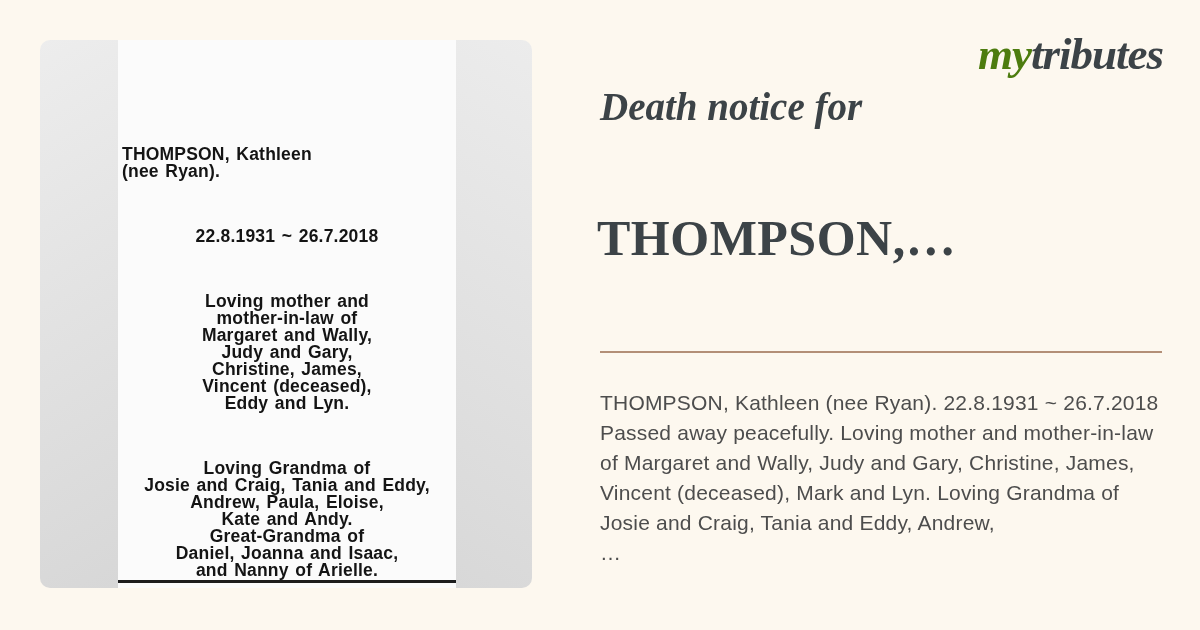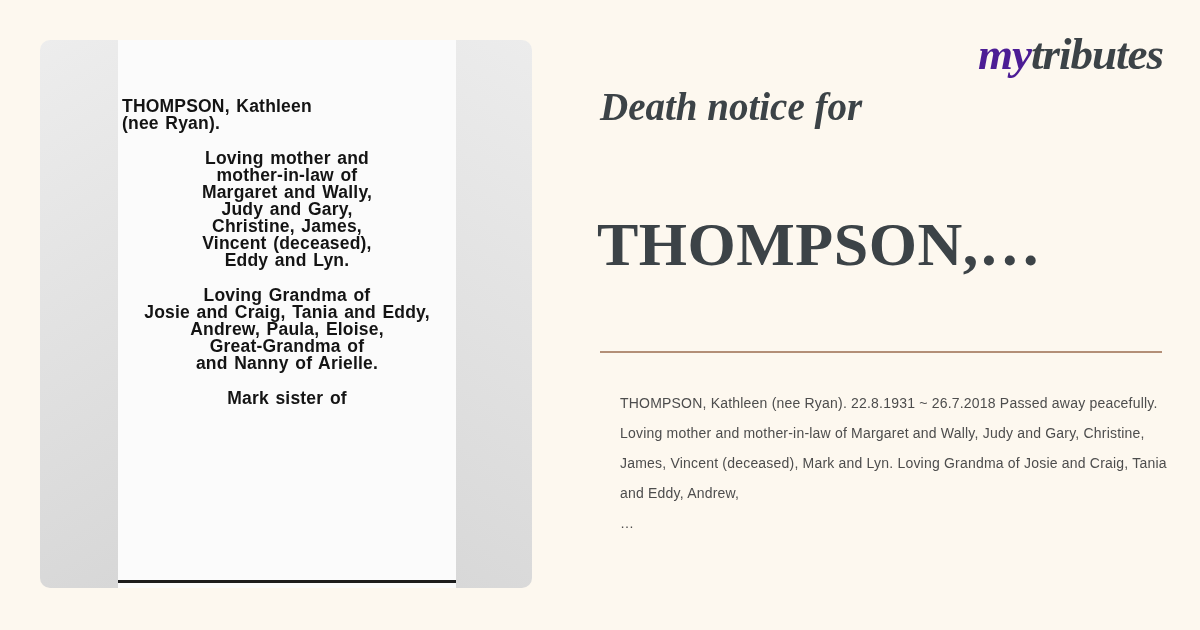--- a/index.html
+++ b/index.html
@@ -33,21 +33,21 @@
     padding: 58px 4px 0 4px;
     font-family: "Liberation Sans", sans-serif;
     font-weight: bold;
     color: #141414;
     font-size: 17.5px;
     line-height: 17px;
     letter-spacing: 0.2px;
     word-spacing: 1.5px;
     text-align: center;
   }
-  .notice .group { margin-bottom: 18px; }
+  .notice .group { margin-bottom: 18px; margin-top: 48px; }
   .notice .group.left { text-align: left; }
   .notice-rule {
     position: absolute; left: 0; right: 0; bottom: 5px;
     border-top: 3px solid #1d1d1d;
   }
 
   
   .logo {
     position: absolute; top: 32px; right: 37px;
     font-family: "Liberation Serif", serif;
@@ -58,78 +58,82 @@
   .eyebrow {
     position: absolute; left: 600px; top: 86px;
     font-family: "Liberation Serif", serif;
     font-style: italic; font-weight: 600;
     font-size: 39px; color: #3C4347;
     line-height: 1.1;
   }
   .page-title {
     position: absolute; left: 597px; top: 213px;
     font-family: "Liberation Serif", serif;
-    font-weight: 700; font-size: 62px;
+    font-weight: 700; font-size: 50px;
     color: #3C4347; line-height: 1;
     letter-spacing: 0.5px;
   }
   .divider {
     position: absolute; left: 600px; top: 351px;
     width: 562px; height: 0;
     border-top: 2px solid #B38F77;
   }
   .summary {
     position: absolute; left: 600px; top: 388px;
     width: 574px;
-    font-size: 14px; line-height: 30px;
+    font-size: 21px; line-height: 30px;
     color: #4D4D4D;
     letter-spacing: 0.2px;
-    margin-left: 20px;
   }
   .summary .ellipsis { display: block; }
 </style>
 </head>
 <body style="background: rgb(253, 248, 239);">
 
 <div class="canvas">
 
   <div class="clipping-card">
     <div class="strip-left"></div>
     <div class="notice">
 
       <div class="group left">
           <div>THOMPSON, Kathleen</div>
           <div>(nee Ryan).</div>
         </div>
         <div class="group">
+          <div>22.8.1931 ~ 26.7.2018</div>
+        </div>
+        <div class="group">
           <div>Loving mother and</div>
           <div>mother-in-law of</div>
           <div>Margaret and Wally,</div>
           <div>Judy and Gary,</div>
           <div>Christine, James,</div>
           <div>Vincent (deceased),</div>
           <div>Eddy and Lyn.</div>
         </div>
         <div class="group">
           <div>Loving Grandma of</div>
           <div>Josie and Craig, Tania and Eddy,</div>
           <div>Andrew, Paula, Eloise,</div>
+          <div>Kate and Andy.</div>
           <div>Great-Grandma of</div>
+          <div>Daniel, Joanna and Isaac,</div>
           <div>and Nanny of Arielle.</div>
         </div>
         <div class="group">
           <div>Mark sister of</div>
         </div>
         <div class="notice-rule"></div>
     </div>
     <div class="strip-right"></div>
   </div>
 
   <div class="logo">
-    <span style="color: #4c1d95;">my</span><span style="color: rgb(60, 67, 71); text-align: right;">tributes</span>
+    <span style="color: #4d7c0f;">my</span><span style="color: rgb(60, 67, 71); text-align: right;">tributes</span>
   </div>
 
   <div class="eyebrow">Death notice for</div>
 
   <div class="page-title">THOMPSON,…</div>
 
   <div class="divider" style="border-top-color: rgb(179, 143, 119);"></div>
 
   <div class="summary">
     <span>THOMPSON, Kathleen (nee Ryan). 22.8.1931 ~ 26.7.2018 Passed away peacefully.  Loving mother and mother-in-law of Margaret and Wally, Judy and Gary, Christine, James, Vincent (deceased), Mark and Lyn.  Loving Grandma of Josie and Craig, Tania and Eddy, Andrew,</span>

